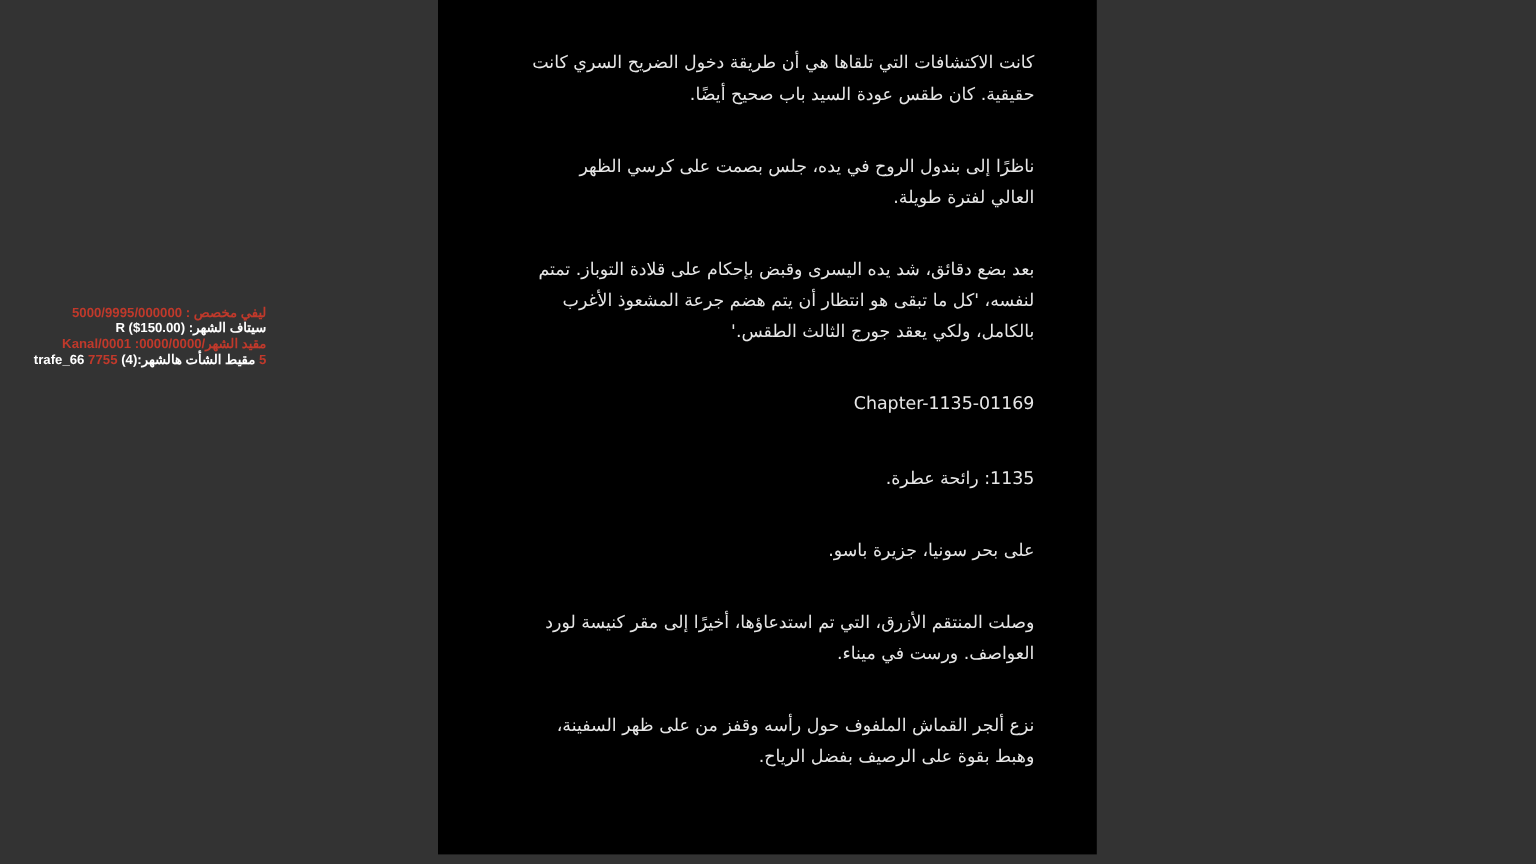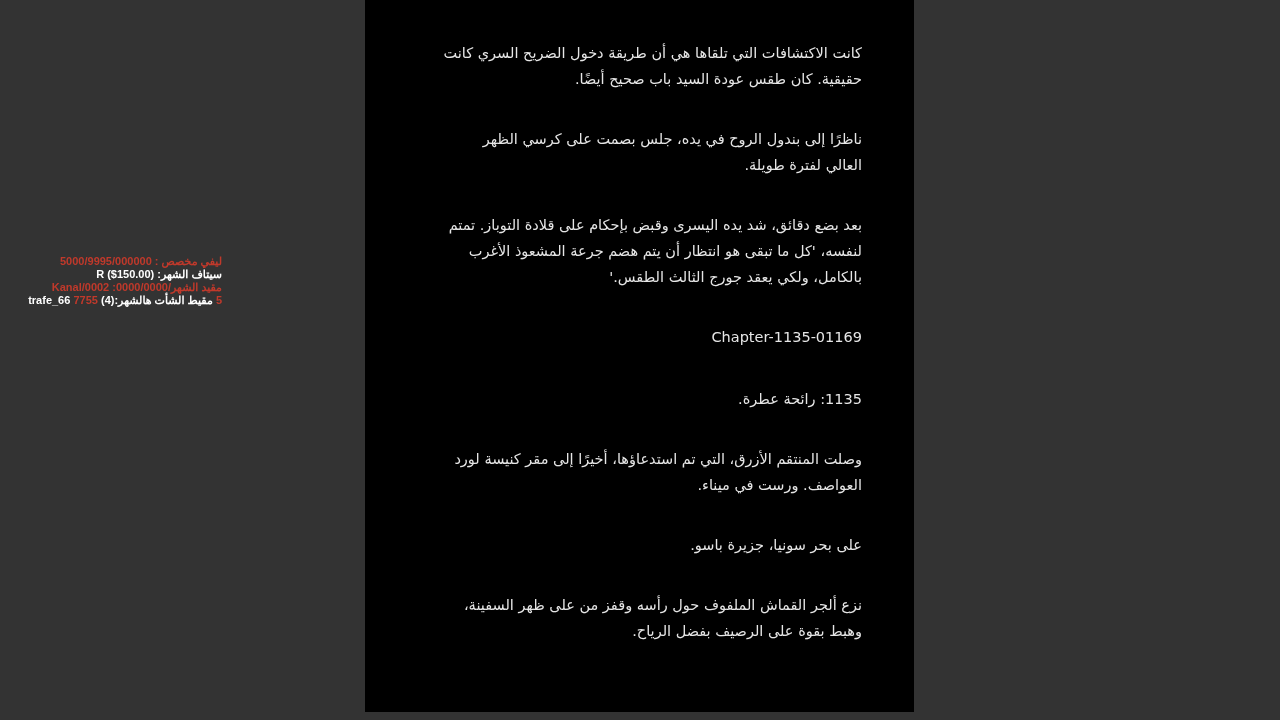--- a/index.html
+++ b/index.html
@@ -68,33 +68,33 @@
   }
 </style>
 </head>
 <body>
 
 <div id="root">
 
   <div class="overlay">
     <div class="overlay-line ov-red">ليفي مخصص : 5000/9995/000000</div>
     <div class="overlay-line ov-white">سيتاف الشهر: R  ($150.00)</div>
-    <div class="overlay-line ov-red">مقيد الشهر/0000/0000: Kanal/0002</div>
+    <div class="overlay-line ov-red">مقيد الشهر/0000/0000: Kanal/0001</div>
     <div class="overlay-line ov-mix">
       <span class="seg-red">5</span>
       <span class="seg-white">مقيط الشأت هالشهر:(4)</span>
       <span class="seg-white">trafe_66</span>
       <span class="seg-red">7755</span>
     </div>
   </div>
 
   <div class="reader">
     <p class="para">كانت الاكتشافات التي تلقاها هي أن طريقة دخول الضريح السري كانت حقيقية. كان طقس عودة السيد باب صحيح أيضًا.</p>
     <p class="para">ناظرًا إلى بندول الروح في يده، جلس بصمت على كرسي الظهر العالي لفترة طويلة.</p>
     <p class="para">بعد بضع دقائق، شد يده اليسرى وقبض بإحكام على قلادة التوباز. تمتم لنفسه، 'كل ما تبقى هو انتظار أن يتم هضم جرعة المشعوذ الأغرب بالكامل، ولكي يعقد جورج الثالث الطقس.'</p>
     <p class="para chapter">Chapter-1135-01169</p>
     <p class="para ltr-num">1135: رائحة عطرة.</p>
+    <p class="para">على بحر سونيا، جزيرة باسو.</p>
     <p class="para">وصلت المنتقم الأزرق، التي تم استدعاؤها، أخيرًا إلى مقر كنيسة لورد العواصف. ورست في ميناء.</p>
-    <p class="para">على بحر سونيا، جزيرة باسو.</p>
     <p class="para">نزع ألجر القماش الملفوف حول رأسه وقفز من على ظهر السفينة، وهبط بقوة على الرصيف بفضل الرياح.</p>
   </div>
 
 </div>
 
 </body></html>

